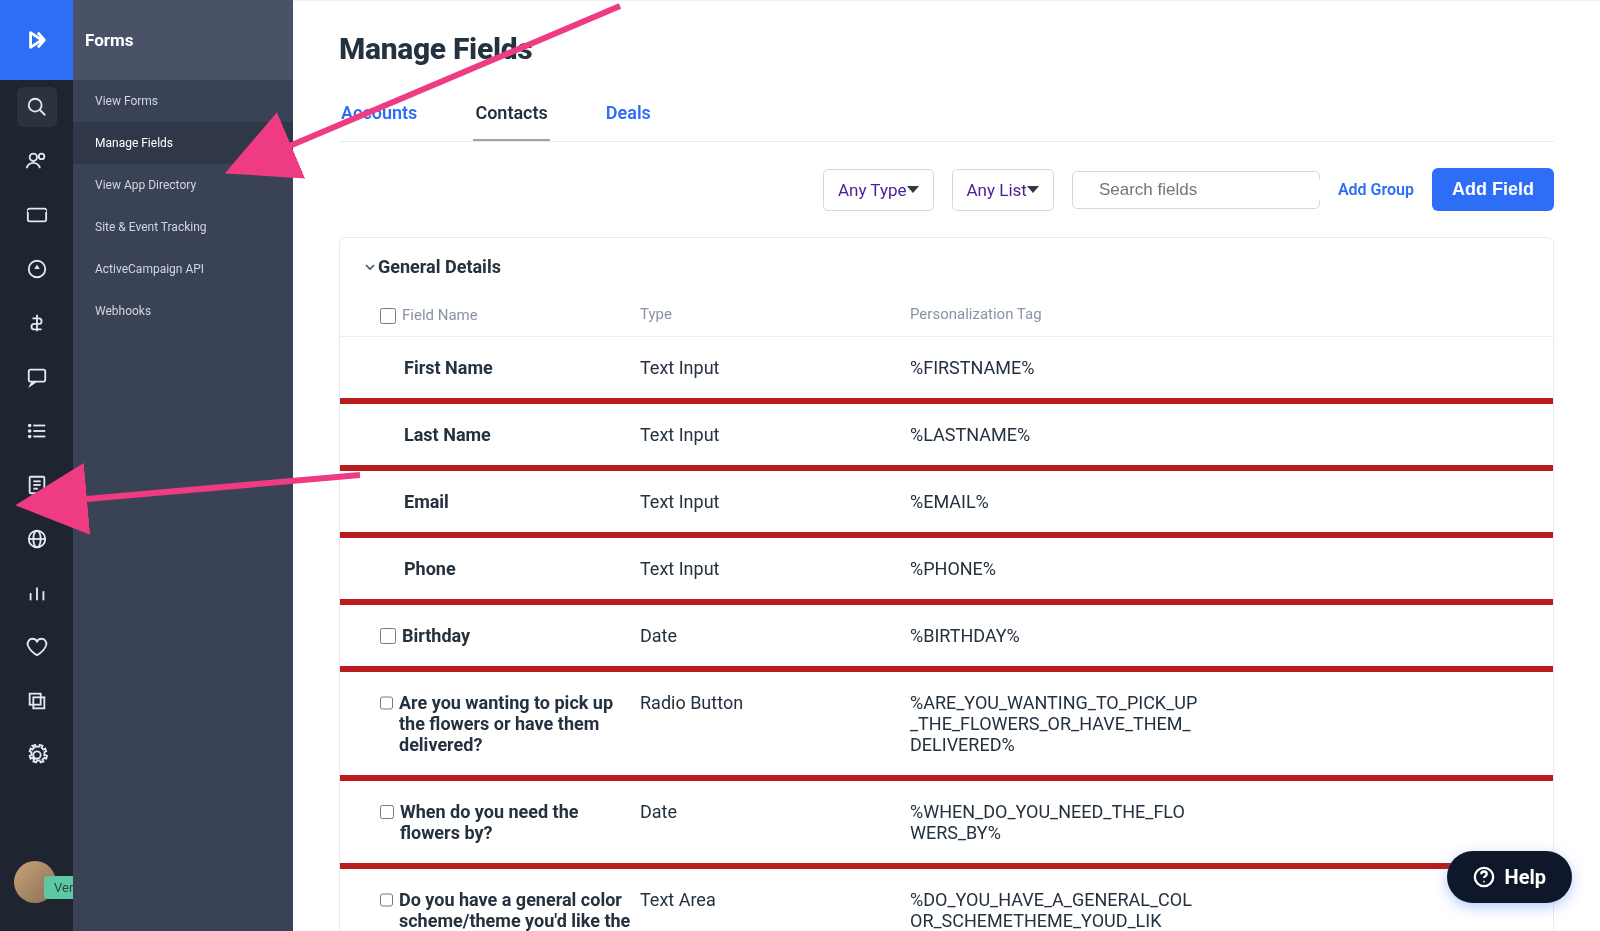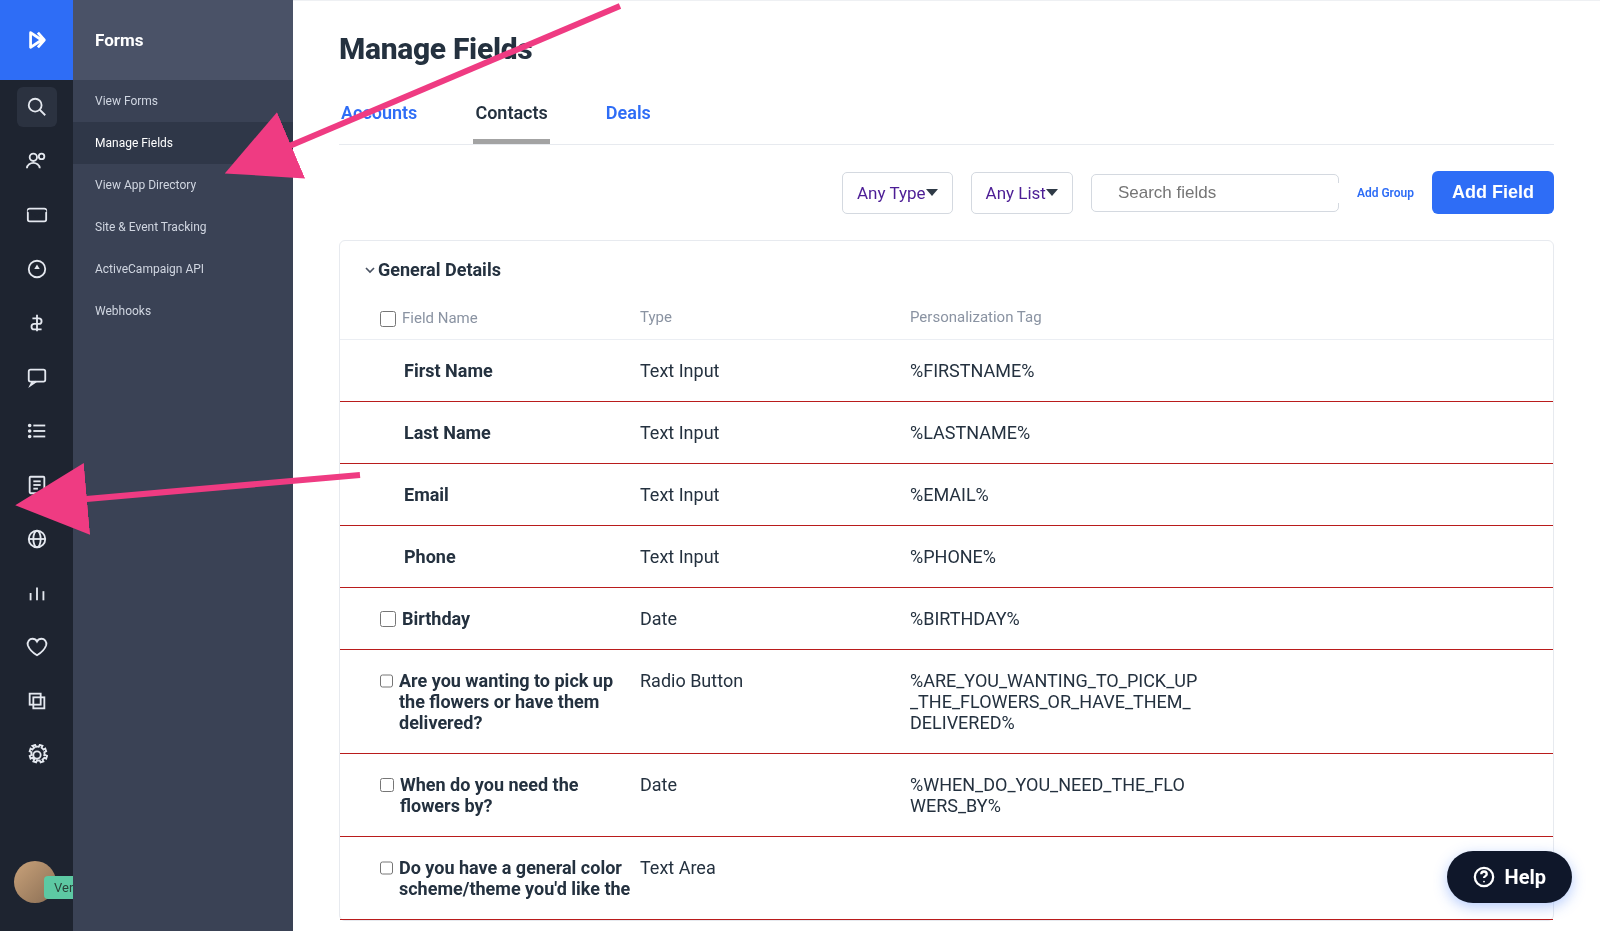--- a/index.html
+++ b/index.html
@@ -57,21 +57,21 @@
   position: absolute;
   left: 73px; top: 0;
   width: 220px; height: 100%;
   background: #3a4255;
   color: #dfe4ec;
 }
 .sub-sidebar .sub-header {
   height: 80px;
   background: #4a5267;
   display: flex; align-items: center;
-  padding: 0 22px;
+  padding: 0 12px;
   font-weight: 700;
   color: #fff;
   font-size: 17px;
 }
 .sub-sidebar .sub-item {
   padding: 14px 22px;
   font-size: 12px;
   color: #d0d6e1;
   cursor: pointer;
 }
@@ -101,21 +101,21 @@
 }
 .tab {
   padding: 10px 2px 16px 2px;
   font-size: 18px;
   font-weight: 600;
   color: #2e6df6;
   cursor: pointer;
 }
 .tab.active {
   color: #24313f;
-  border-bottom: 5px solid #a3a3a3;
+  border-bottom: 2px solid #a3a3a3;
 }
 .toolbar {
   display: flex; align-items: center;
   justify-content: flex-end;
   gap: 18px;
   margin-top: 26px;
 }
 .select-box {
   border: 1px solid #d4d9e0;
   border-radius: 5px;
@@ -142,21 +142,21 @@
 }
 .search-box input {
   border: none; outline: none;
   font-size: 17px;
   flex: 1;
   color: #a16207;
 }
 .link-btn {
   color: #2e6df6;
   font-weight: 600;
-  font-size: 12px;
+  font-size: 16px;
   cursor: pointer;
 }
 .primary-btn {
   background: #2e6df6;
   color: #fff;
   font-weight: 600;
   font-size: 18px;
   border-radius: 6px;
   padding: 11px 20px;
   cursor: pointer;
@@ -186,21 +186,21 @@
   color: #8a93a2;
   font-size: 15px;
   border-bottom: 1px solid #ebeef3;
 }
 .col-name { width: 260px; display: flex; align-items: center; gap: 6px; }
 .col-type { width: 270px; }
 .col-tag  { flex: 1; }
 .row {
   display: flex;
   padding: 20px 22px 20px 40px;
-  border-bottom: 1px solid #b91c1c;
+  border-bottom: 6px solid #b91c1c;
   font-size: 18px;
   color: #24313f;
 }
 .row .c-name { width: 260px; font-weight: 700; display: flex; align-items: flex-start; gap: 6px; }
 .row .c-name.nopad { padding-left: 24px; }
 .row .c-type { width: 270px; color: #24313f; }
 .row .c-tag  { flex: 1; max-width: 290px; color: #24313f; word-break: break-word; }
 input[type=checkbox] { width: 16px; height: 16px; margin-top: 3px; }
 
 .help-pill {
@@ -428,20 +428,21 @@
             </div>
             <div class="c-type">Date</div>
             <div class="c-tag">%WHEN_DO_YOU_NEED_THE_FLOWERS_BY%</div>
           </div>
           <div class="row">
             <div class="c-name">
               <input type="checkbox" style="">
               <span>Do you have a general color scheme/theme you'd like the</span>
             </div>
             <div class="c-type">Text Area</div>
+            <div class="c-tag">%DO_YOU_HAVE_A_GENERAL_COLOR_SCHEMETHEME_YOUD_LIK</div>
           </div>
         </div>
     </div>
   </div>
 </div>
 
 <div class="help-pill">
   <svg viewBox="0 0 24 24" width="22" height="22" stroke="#fff" fill="none" stroke-width="2.5">
       <circle cx="12" cy="12" r="10"></circle>
       <path d="M9 9a3 3 0 116 0c0 2-3 2-3 4"></path>

